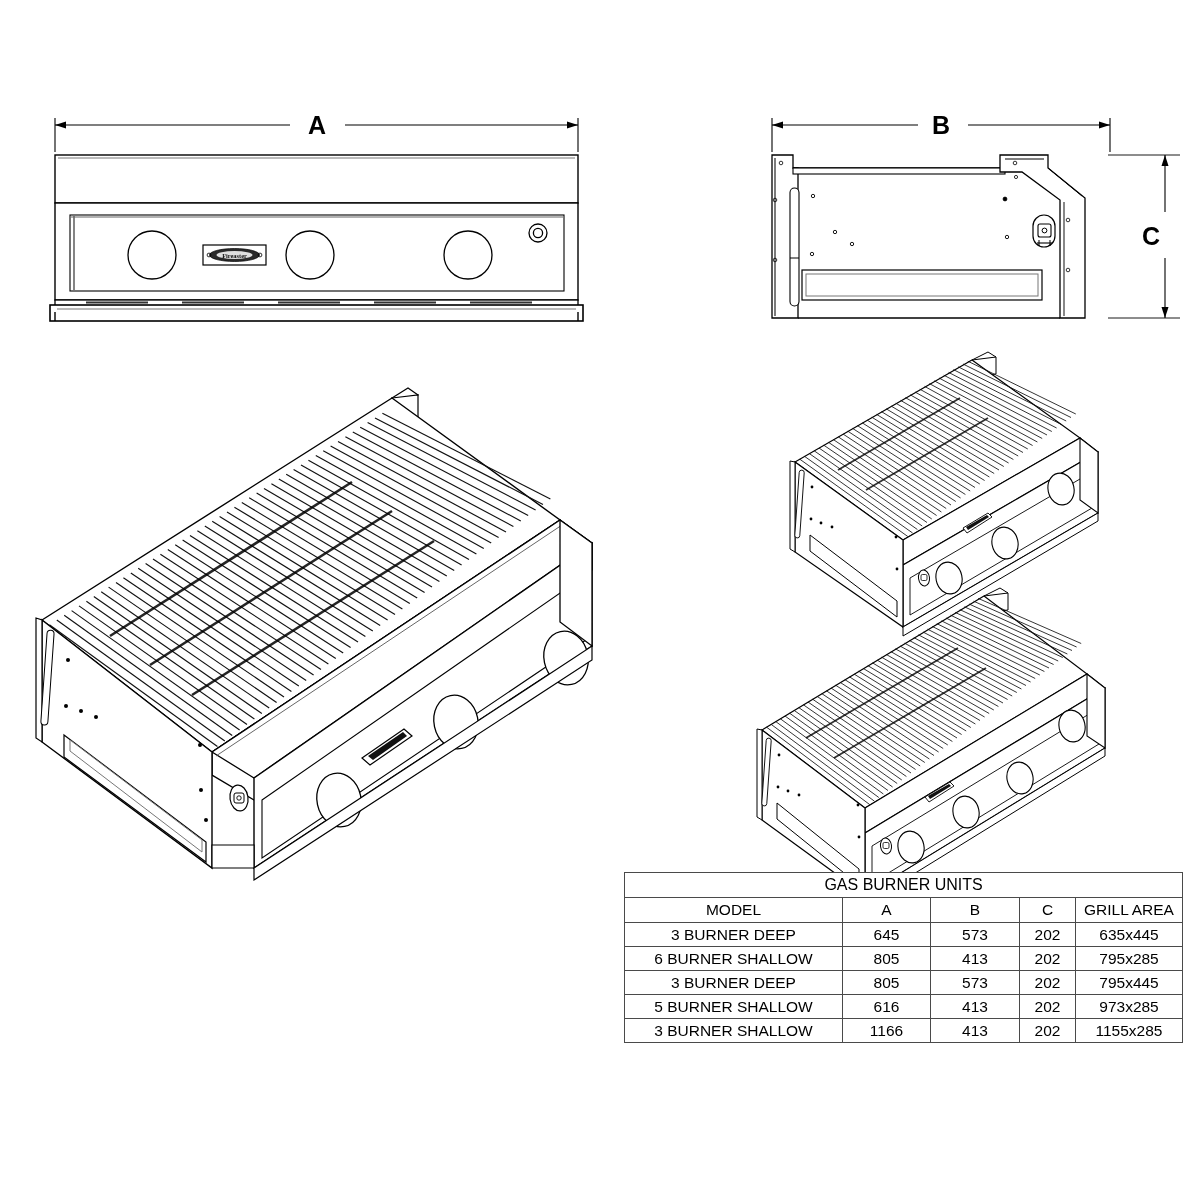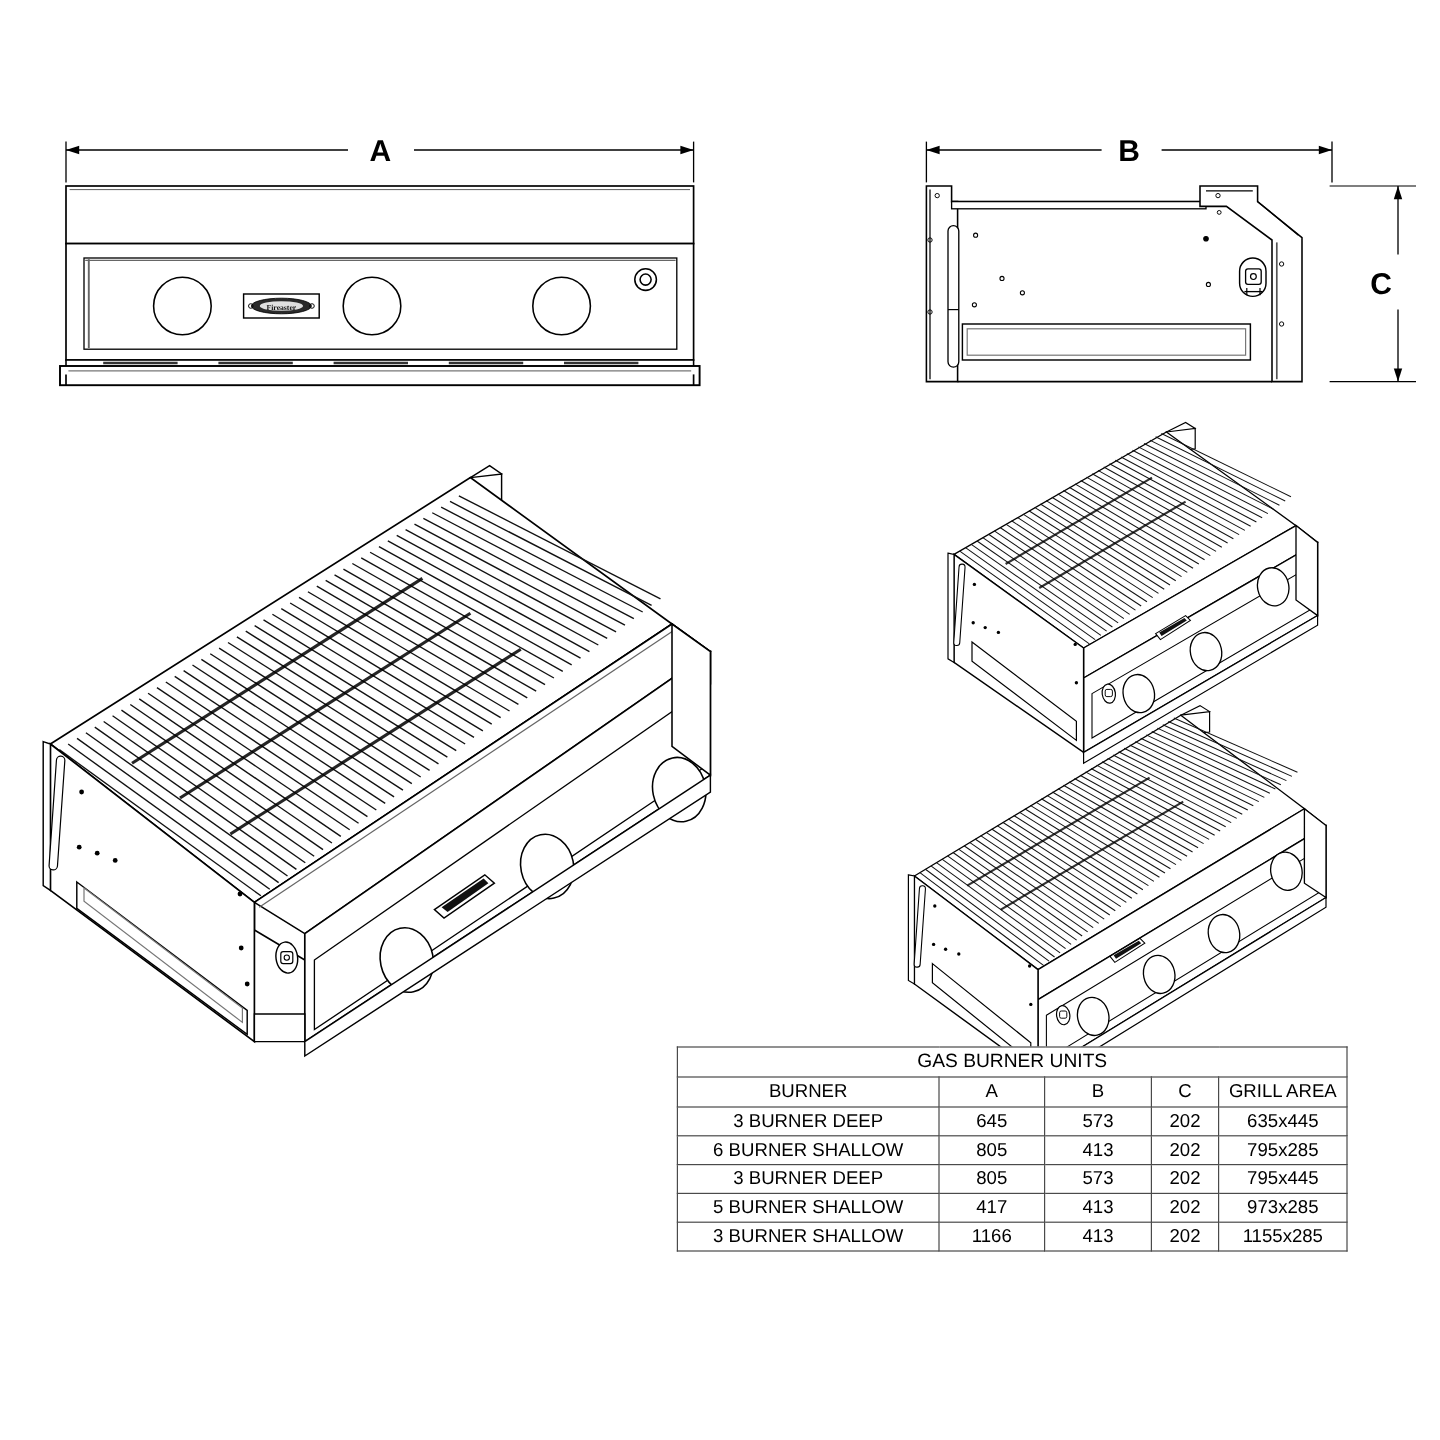--- a/index.html
+++ b/index.html
@@ -31,21 +31,21 @@
   }
   .dim-label {
     font-family: "Liberation Sans", sans-serif;
     font-weight: bold;
     font-size: 25px;
     fill: #000;
   }
   
   #spec-table-wrap {
     position: absolute;
-    left: 564px;
+    left: 624px;
     top: 872px;
     width: 558px;
   }
   table.spec {
     border-collapse: collapse;
     width: 558px;
     table-layout: fixed;
     background: #fff;
   }
   table.spec td, table.spec th {
@@ -512,21 +512,21 @@
           <col class="c-a">
           <col class="c-b">
           <col class="c-c">
           <col class="c-area">
     </colgroup>
     <tbody>
       <tr class="title-row">
         <td colspan="5">GAS BURNER UNITS</td>
       </tr>
       <tr class="head-row">
-        <td>BURNER</td>
+        <td>MODEL</td>
         <td>A</td>
         <td>B</td>
         <td>C</td>
         <td>GRILL AREA</td>
       </tr>
       <tr>
         <td>3 BURNER DEEP</td>
         <td>645</td>
         <td>573</td>
         <td>202</td>
@@ -541,21 +541,21 @@
       </tr>
       <tr>
         <td>3 BURNER DEEP</td>
         <td>805</td>
         <td>573</td>
         <td>202</td>
         <td>795x445</td>
       </tr>
       <tr>
         <td>5 BURNER SHALLOW</td>
-        <td>417</td>
+        <td>616</td>
         <td>413</td>
         <td>202</td>
         <td>973x285</td>
       </tr>
       <tr>
         <td>3 BURNER SHALLOW</td>
         <td>1166</td>
         <td>413</td>
         <td>202</td>
         <td>1155x285</td>

